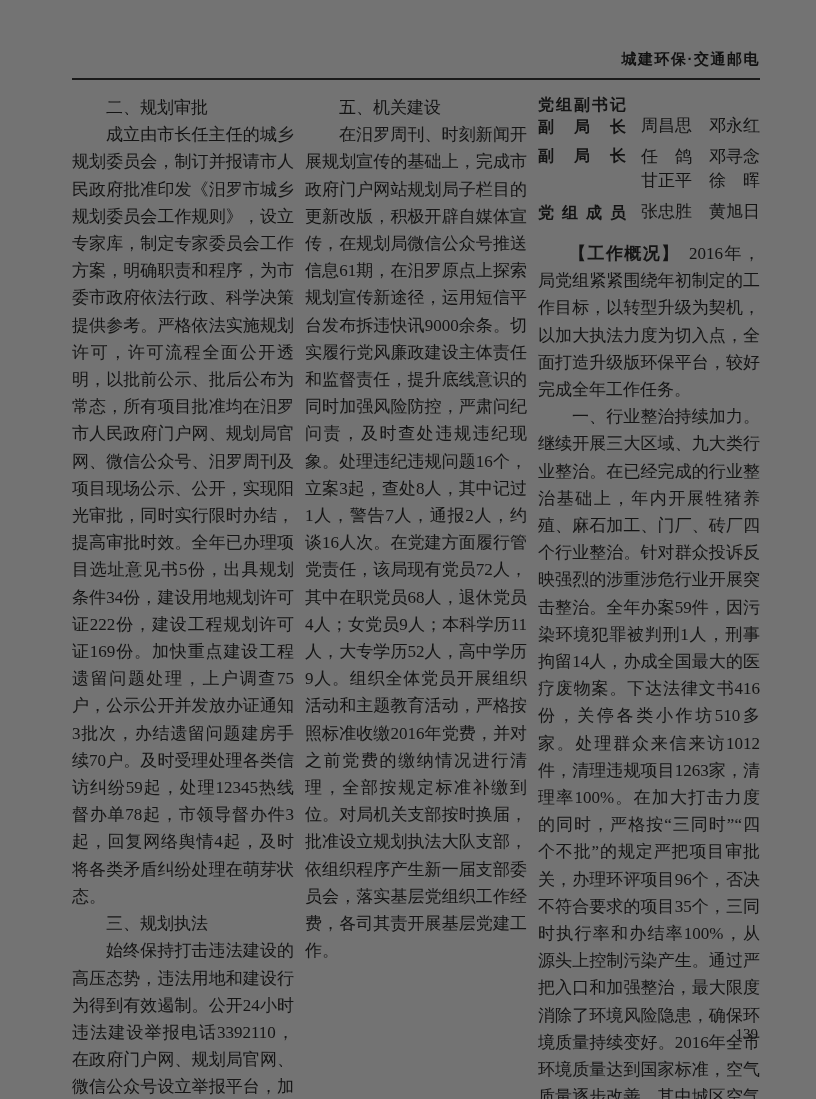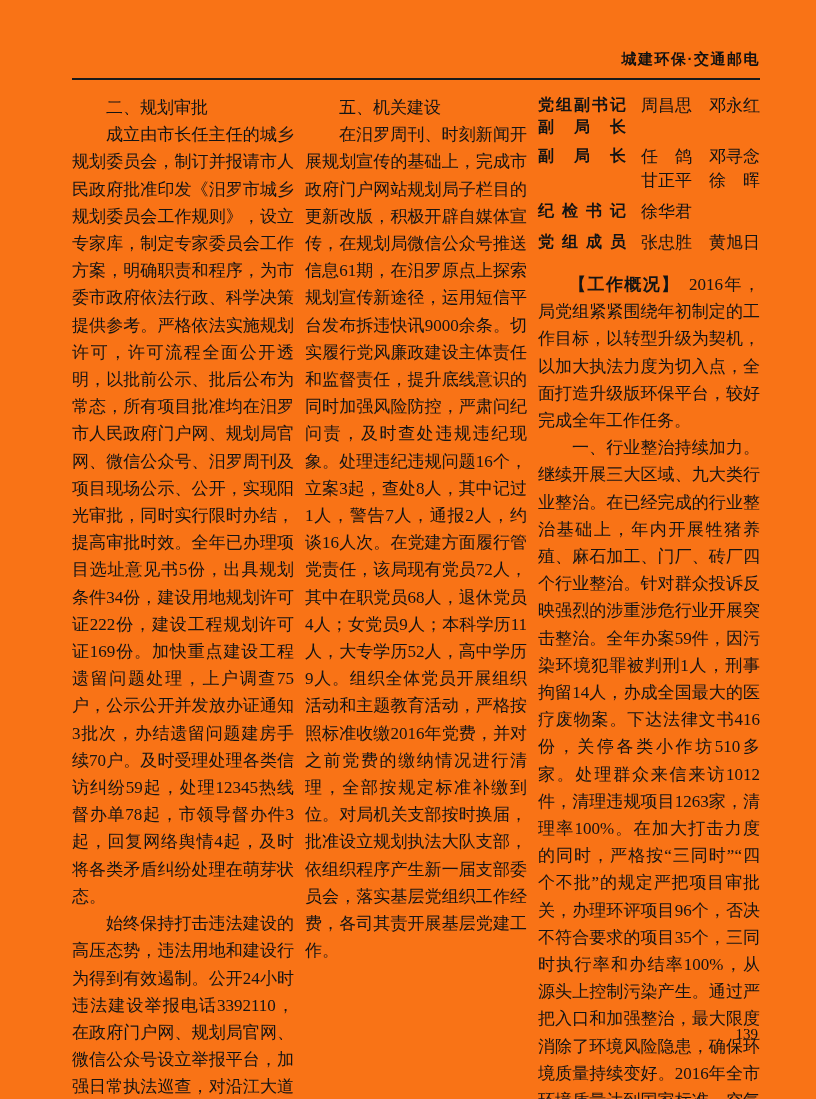--- a/index.html
+++ b/index.html
@@ -1,19 +1,19 @@
 <!DOCTYPE html>
 <html lang="zh"><head>
 <meta charset="utf-8">
 <style>
   html,body{margin:0;padding:0;background:#ffffff;}
   .page{
     position:relative;
     width:816px;height:1099px;
-    background:#f97316;
+    background:#737373;
     color:#141414;
     font-family:"Liberation Serif", serif;
     overflow:hidden;
   }
   .running-head{
     position:absolute;
     top:50px;right:56px;
     font-family:"Liberation Sans", sans-serif;
     font-weight:bold;
     font-size:15px;
@@ -41,21 +41,21 @@
   }
   .col p{margin:0;}
   .subhead{text-indent:2em;}
   .para{text-indent:2em;}
   .para-cont{text-indent:0;}
   .roster{text-align:left;}
   .roster-row{
     display:flex;
     gap:15px;
     margin-bottom:7px;
-    align-items:flex-start;
+    align-items:flex-end;
   }
   .roster-row.top{align-items:flex-start;}
   .roster-label{
     width:88px;
     flex:0 0 88px;
     font-family:"Liberation Sans", sans-serif;
     font-weight:bold;
     font-size:16px;
     line-height:22px;
   }
@@ -88,20 +88,21 @@
 <div class="page">
 
   <div class="running-head">城建环保·交通邮电</div>
   <div class="head-rule"></div>
 
   <div class="columns">
 
     <div class="col">
       <p class="subhead">二、规划审批</p>
       <p class="para">成立由市长任主任的城乡规划委员会，制订并报请市人民政府批准印发《汨罗市城乡规划委员会工作规则》，设立专家库，制定专家委员会工作方案，明确职责和程序，为市委市政府依法行政、科学决策提供参考。严格依法实施规划许可，许可流程全面公开透明，以批前公示、批后公布为常态，所有项目批准均在汨罗市人民政府门户网、规划局官网、微信公众号、汨罗周刊及项目现场公示、公开，实现阳光审批，同时实行限时办结，提高审批时效。全年已办理项目选址意见书5份，出具规划条件34份，建设用地规划许可证222份，建设工程规划许可证169份。加快重点建设工程遗留问题处理，上户调查75户，公示公开并发放办证通知3批次，办结遗留问题建房手续70户。及时受理处理各类信访纠纷59起，处理12345热线督办单78起，市领导督办件3起，回复网络舆情4起，及时将各类矛盾纠纷处理在萌芽状态。</p>
+      <p class="subhead">三、规划执法</p>
       <p class="para">始终保持打击违法建设的高压态势，违法用地和建设行为得到有效遏制。公开24小时违法建设举报电话3392110，在政府门户网、规划局官网、微信公众号设立举报平台，加强日常执法巡查，对沿江大道棚改区等重点区域日夜轮值，将违法建设消灭在萌芽状态。2016年度城市重点监管区域发生违法建设153起，违建面积39413.2平方米。查处153起，累计出动执法人员6000余人次。强制整改到位52起，现场即查即拆42起，拆除和整改面积19505.9平方米；组织大型联合拆除行动21次，拆除59起，拆除面积19907.3平方米，实现违法建设</p>
     </div>
 
     <div class="col">
       <p class="subhead">五、机关建设</p>
       <p class="para">在汨罗周刊、时刻新闻开展规划宣传的基础上，完成市政府门户网站规划局子栏目的更新改版，积极开辟自媒体宣传，在规划局微信公众号推送信息61期，在汨罗原点上探索规划宣传新途径，运用短信平台发布拆违快讯9000余条。切实履行党风廉政建设主体责任和监督责任，提升底线意识的同时加强风险防控，严肃问纪问责，及时查处违规违纪现象。处理违纪违规问题16个，立案3起，查处8人，其中记过1人，警告7人，通报2人，约谈16人次。在党建方面履行管党责任，该局现有党员72人，其中在职党员68人，退休党员4人；女党员9人；本科学历11人，大专学历52人，高中学历9人。组织全体党员开展组织活动和主题教育活动，严格按照标准收缴2016年党费，并对之前党费的缴纳情况进行清理，全部按规定标准补缴到位。对局机关支部按时换届，批准设立规划执法大队支部，依组织程序产生新一届支部委员会，落实基层党组织工作经费，各司其责开展基层党建工作。</p>
 
     </div>
 
     <div class="col">
@@ -119,28 +120,20 @@
           <div class="roster-label">
             <div>副局长</div>
           </div>
           <div class="roster-names">
             <div>任　鸽　邓寻念</div>
             <div>甘正平　徐　晖</div>
           </div>
         </div>
         <div class="roster-row">
           <div class="roster-label">
-            <div>纪检书记</div>
-          </div>
-          <div class="roster-names">
-            <div>徐华君</div>
-          </div>
-        </div>
-        <div class="roster-row">
-          <div class="roster-label">
             <div>党组成员</div>
           </div>
           <div class="roster-names">
             <div>张忠胜　黄旭日</div>
           </div>
         </div>
       </div>
 
       <p class="para overview">
         <span class="overview-label">【工作概况】</span><span>2016年，局党组紧紧围绕年初制定的工作目标，以转型升级为契机，以加大执法力度为切入点，全面打造升级版环保平台，较好完成全年工作任务。</span>

